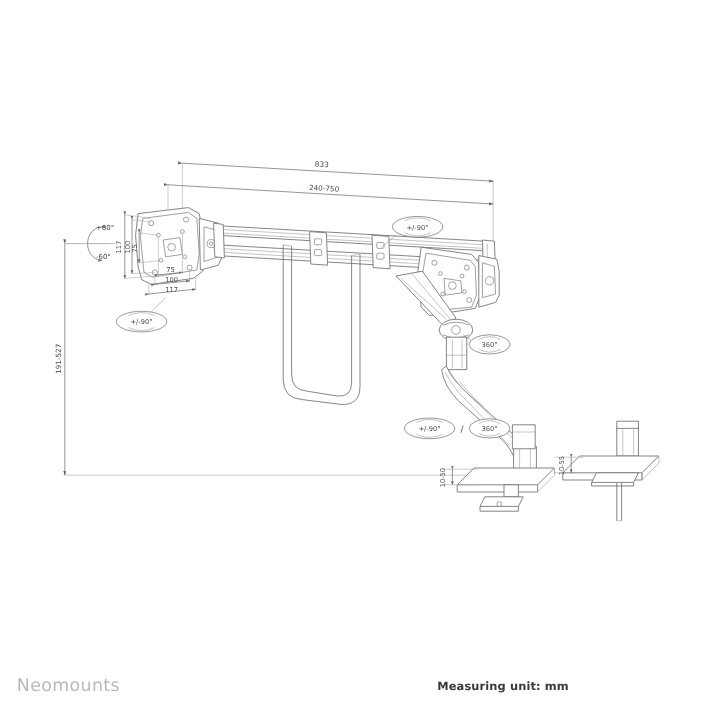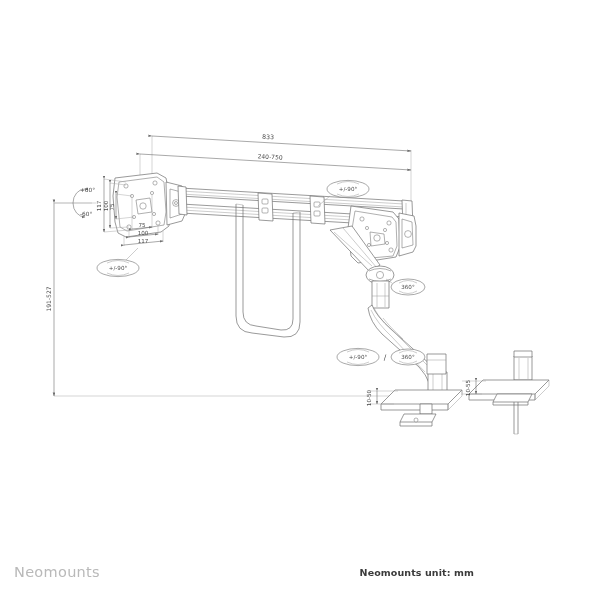--- a/index.html
+++ b/index.html
@@ -327,16 +327,16 @@
       <ellipse class="pill" cx="408" cy="357" rx="17" ry="8"></ellipse>
       <path class="thin" d="M399 353 Q408 348 417 353"></path>
       <path class="thin" d="M399 361 Q408 366 417 361"></path>
       <text class="t" x="408" y="359.2" font-size="5.6" text-anchor="middle">360°</text>
     </g>
 
   </svg>
 
   <div class="footer">
     <div class="brand">Neomounts</div>
-    <div class="unit">Neomounts unit: mm</div>
+    <div class="unit">Measuring unit: mm</div>
   </div>
 
 </div>
 
 </body></html>

